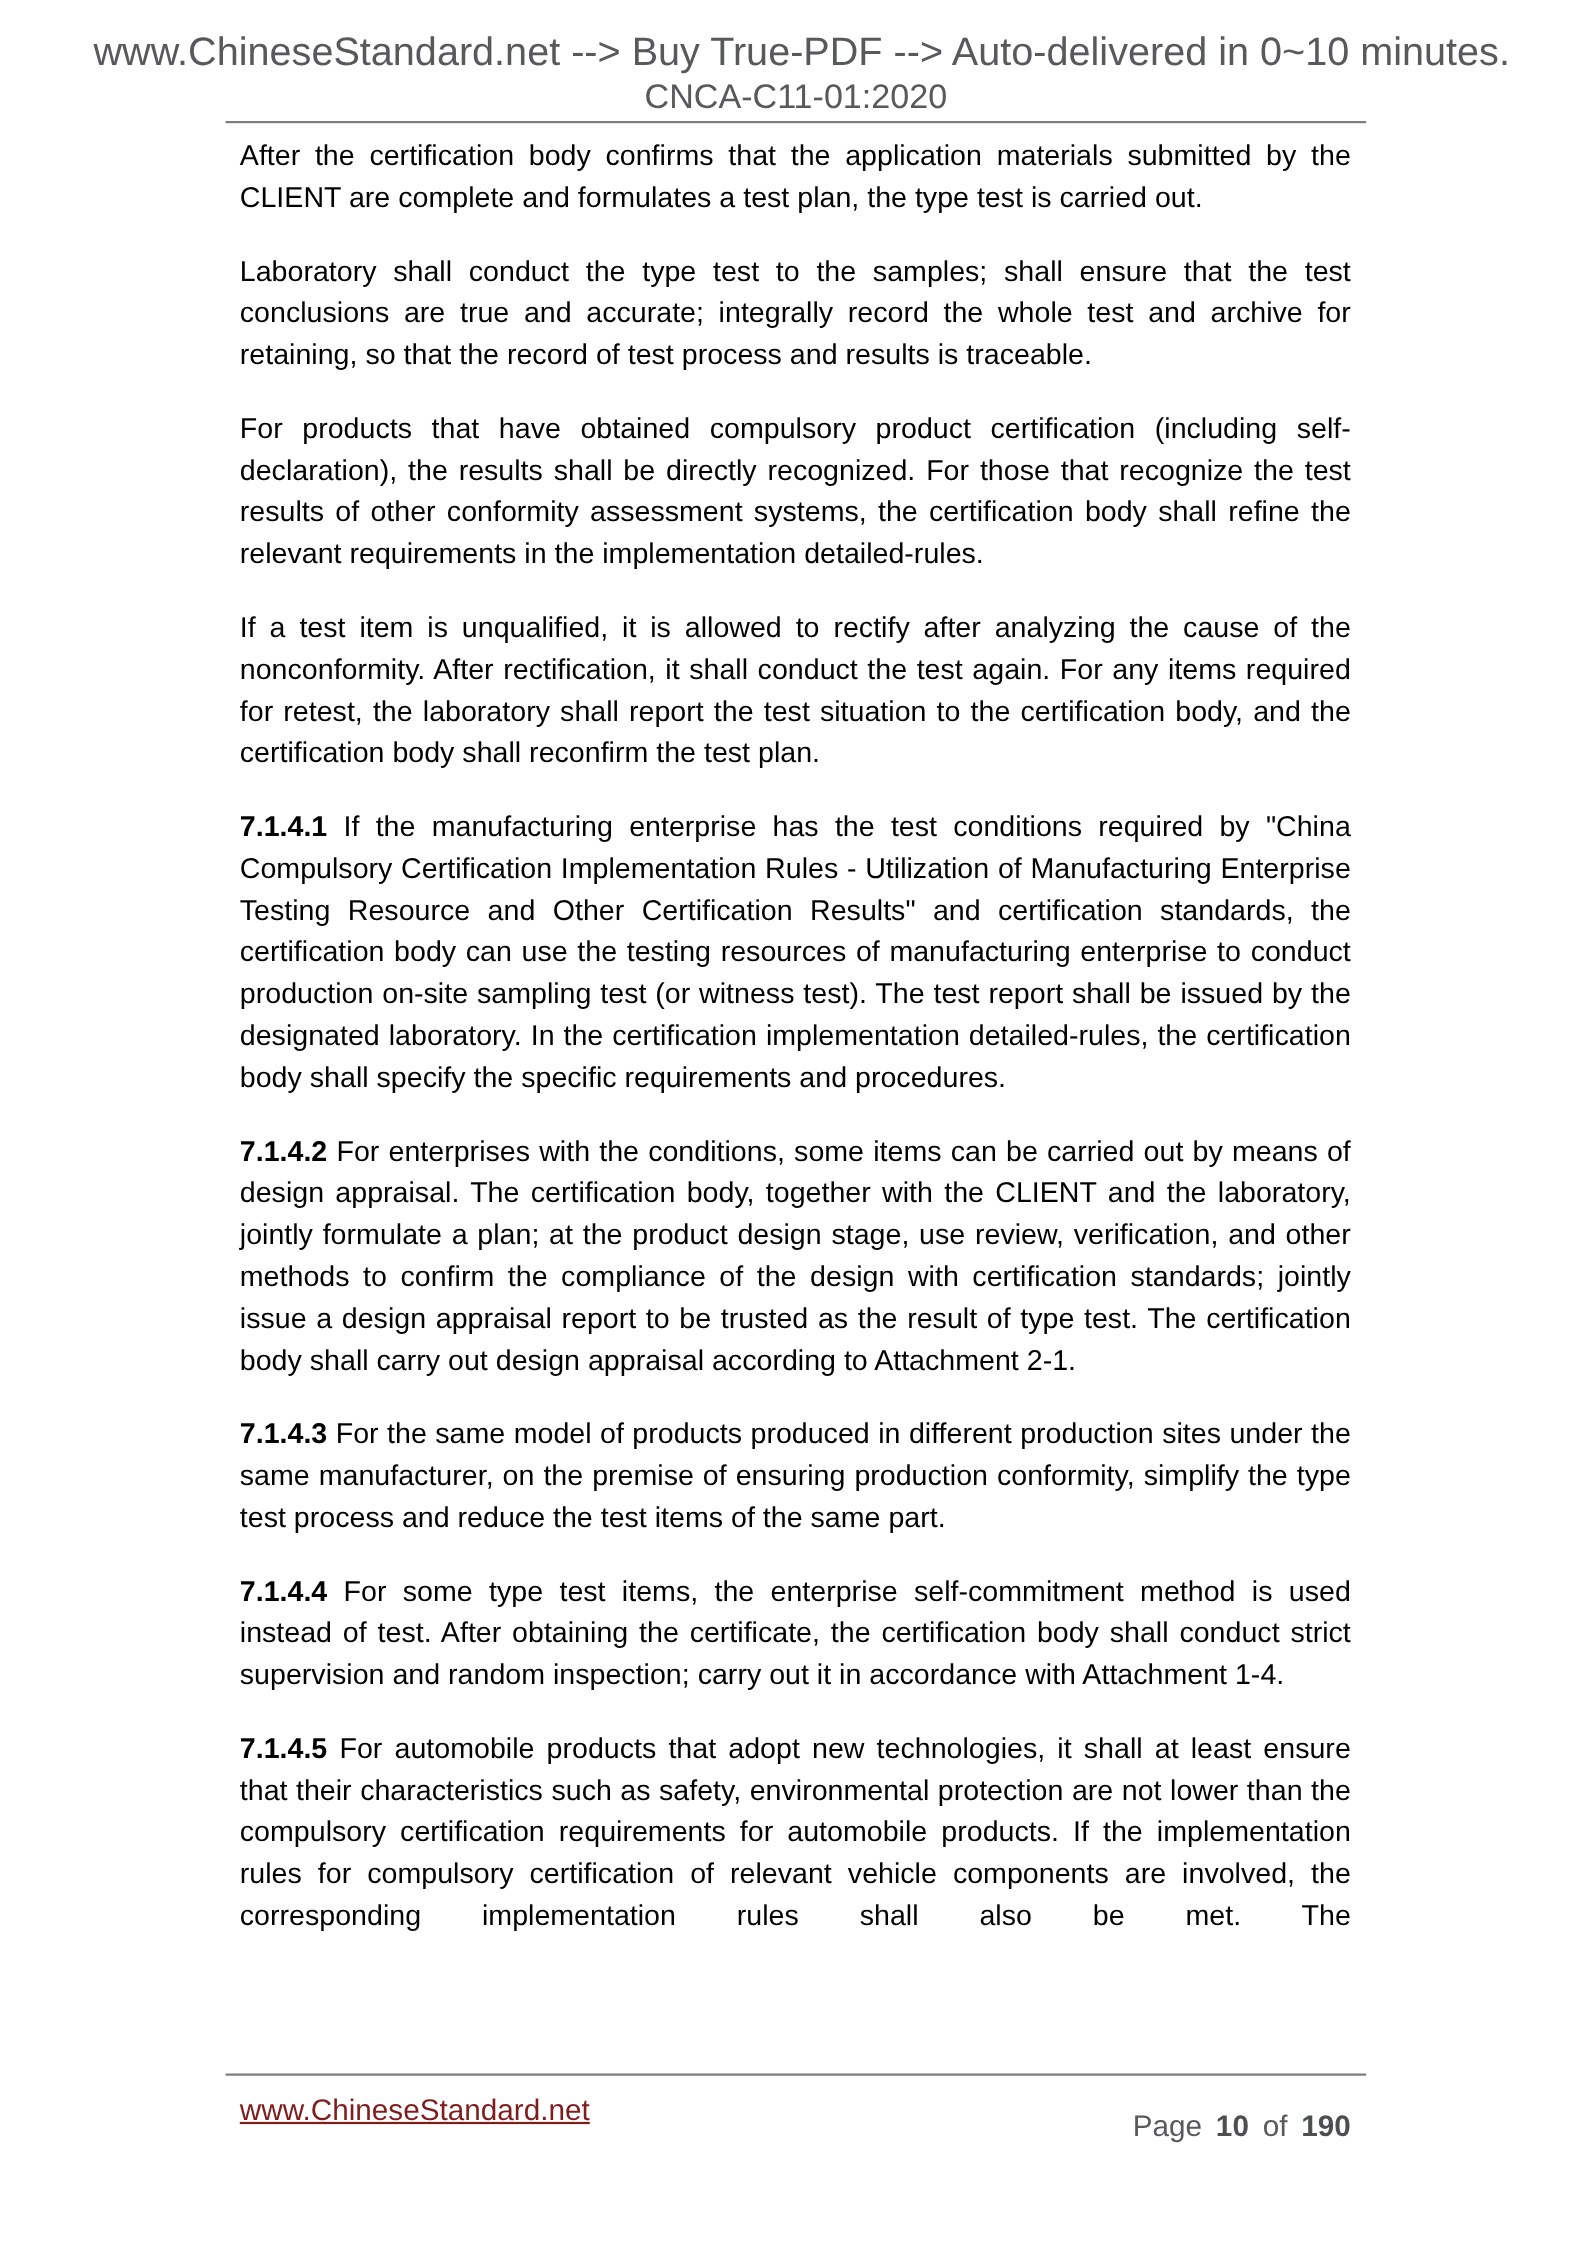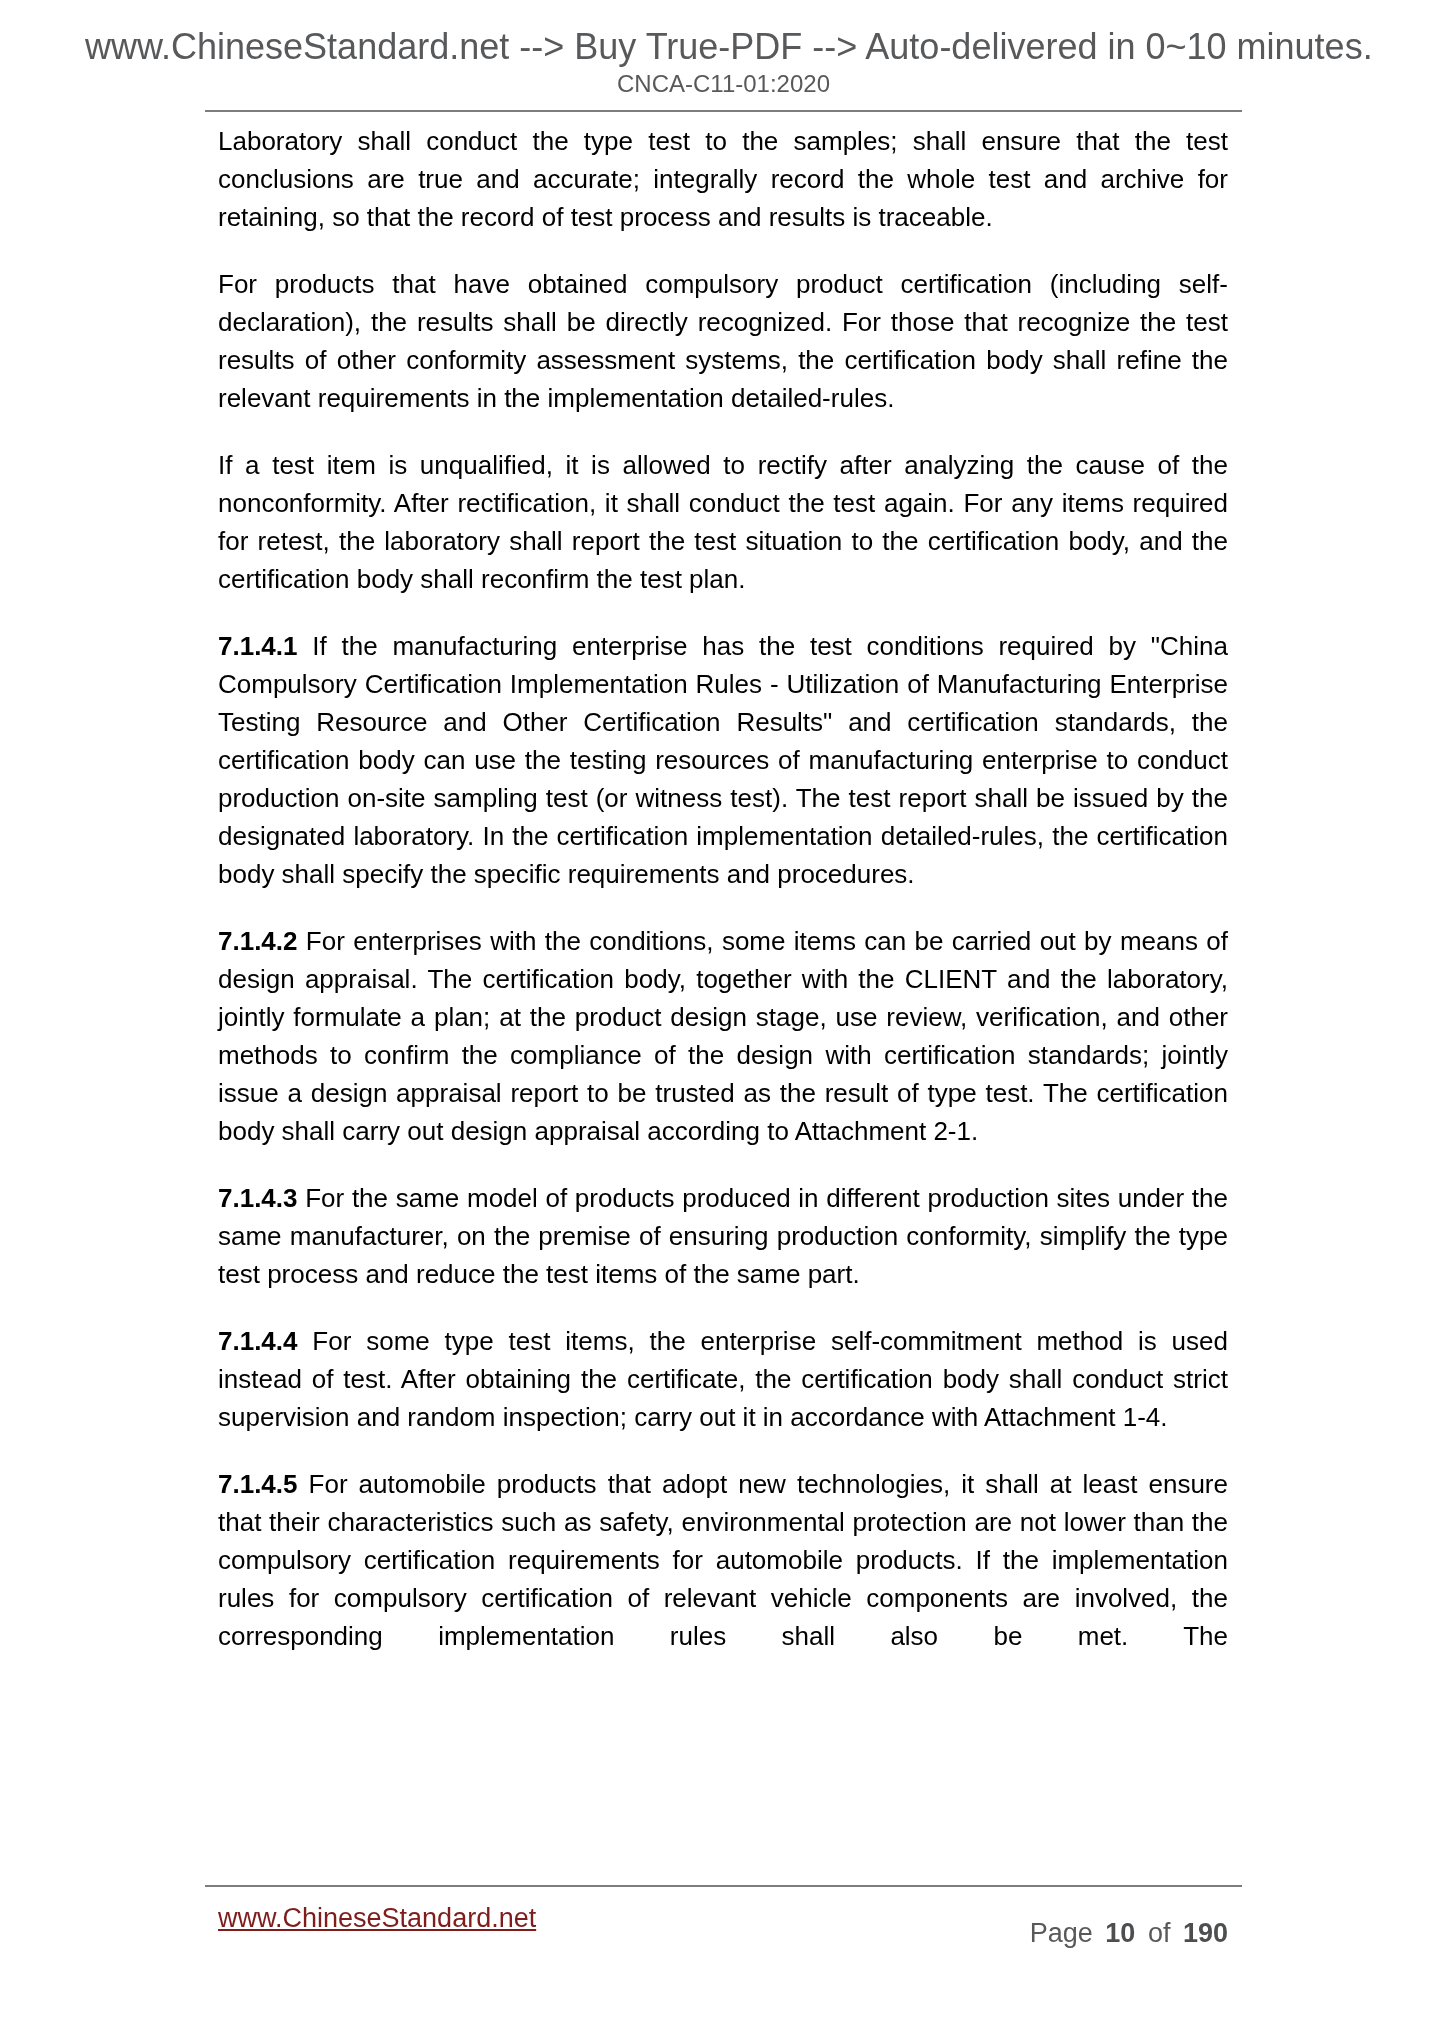--- a/index.html
+++ b/index.html
@@ -22,21 +22,21 @@
     font-size: 36px;
     color: #58595b;
     white-space: nowrap;
   }
   .doc-code {
     position: absolute;
     left: 205px;
     width: 1037px;
     top: 70px;
     text-align: center;
-    font-size: 24px;
+    font-size: 31px;
     color: #58595b;
   }
   .rule {
     position: absolute;
     left: 205px;
     width: 1037px;
     border: none;
     border-top: 2px solid #7d7d7d;
     margin: 0;
   }
@@ -89,20 +89,21 @@
 
 <div class="page">
 
   <div class="promo">www.ChineseStandard.net --&gt; Buy True-PDF --&gt; Auto-delivered in 0~10 minutes.</div>
 
   <div class="doc-code">CNCA-C11-01:2020</div>
 
   <hr class="rule top-rule">
 
   <div class="body-col">
+      <p class="para">After the certification body confirms that the application materials submitted by the CLIENT are complete and formulates a test plan, the type test is carried out.</p>
       <p class="para">Laboratory shall conduct the type test to the samples; shall ensure that the test conclusions are true and accurate; integrally record the whole test and archive for retaining, so that the record of test process and results is traceable.</p>
       <p class="para">For products that have obtained compulsory product certification (including self-declaration), the results shall be directly recognized. For those that recognize the test results of other conformity assessment systems, the certification body shall refine the relevant requirements in the implementation detailed-rules.</p>
       <p class="para">If a test item is unqualified, it is allowed to rectify after analyzing the cause of the nonconformity. After rectification, it shall conduct the test again. For any items required for retest, the laboratory shall report the test situation to the certification body, and the certification body shall reconfirm the test plan.</p>
       <p class="para"><b>7.1.4.1</b> If the manufacturing enterprise has the test conditions required by "China Compulsory Certification Implementation Rules - Utilization of Manufacturing Enterprise Testing Resource and Other Certification Results" and certification standards, the certification body can use the testing resources of manufacturing enterprise to conduct production on-site sampling test (or witness test). The test report shall be issued by the designated laboratory. In the certification implementation detailed-rules, the certification body shall specify the specific requirements and procedures.</p>
       <p class="para"><b>7.1.4.2</b> For enterprises with the conditions, some items can be carried out by means of design appraisal. The certification body, together with the CLIENT and the laboratory, jointly formulate a plan; at the product design stage, use review, verification, and other methods to confirm the compliance of the design with certification standards; jointly issue a design appraisal report to be trusted as the result of type test. The certification body shall carry out design appraisal according to Attachment 2-1.</p>
       <p class="para"><b>7.1.4.3</b> For the same model of products produced in different production sites under the same manufacturer, on the premise of ensuring production conformity, simplify the type test process and reduce the test items of the same part.</p>
       <p class="para"><b>7.1.4.4</b> For some type test items, the enterprise self-commitment method is used instead of test. After obtaining the certificate, the certification body shall conduct strict supervision and random inspection; carry out it in accordance with Attachment 1-4.</p>
       <p class="para justify-last"><b>7.1.4.5</b> For automobile products that adopt new technologies, it shall at least ensure that their characteristics such as safety, environmental protection are not lower than the compulsory certification requirements for automobile products. If the implementation rules for compulsory certification of relevant vehicle components are involved, the corresponding implementation rules shall also be met. The</p>
     </div>
 

